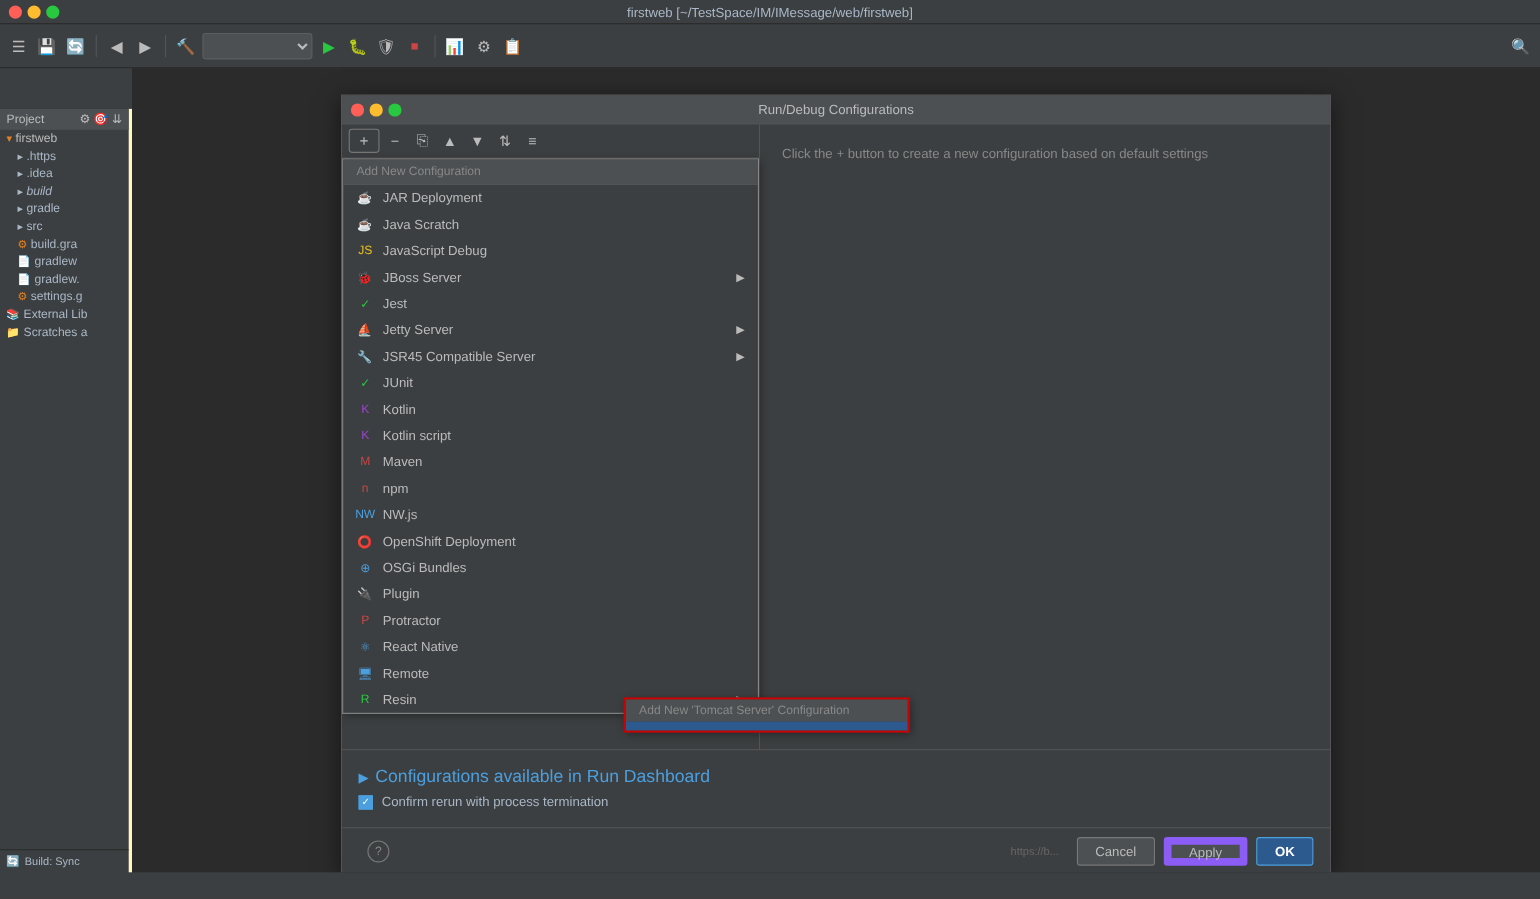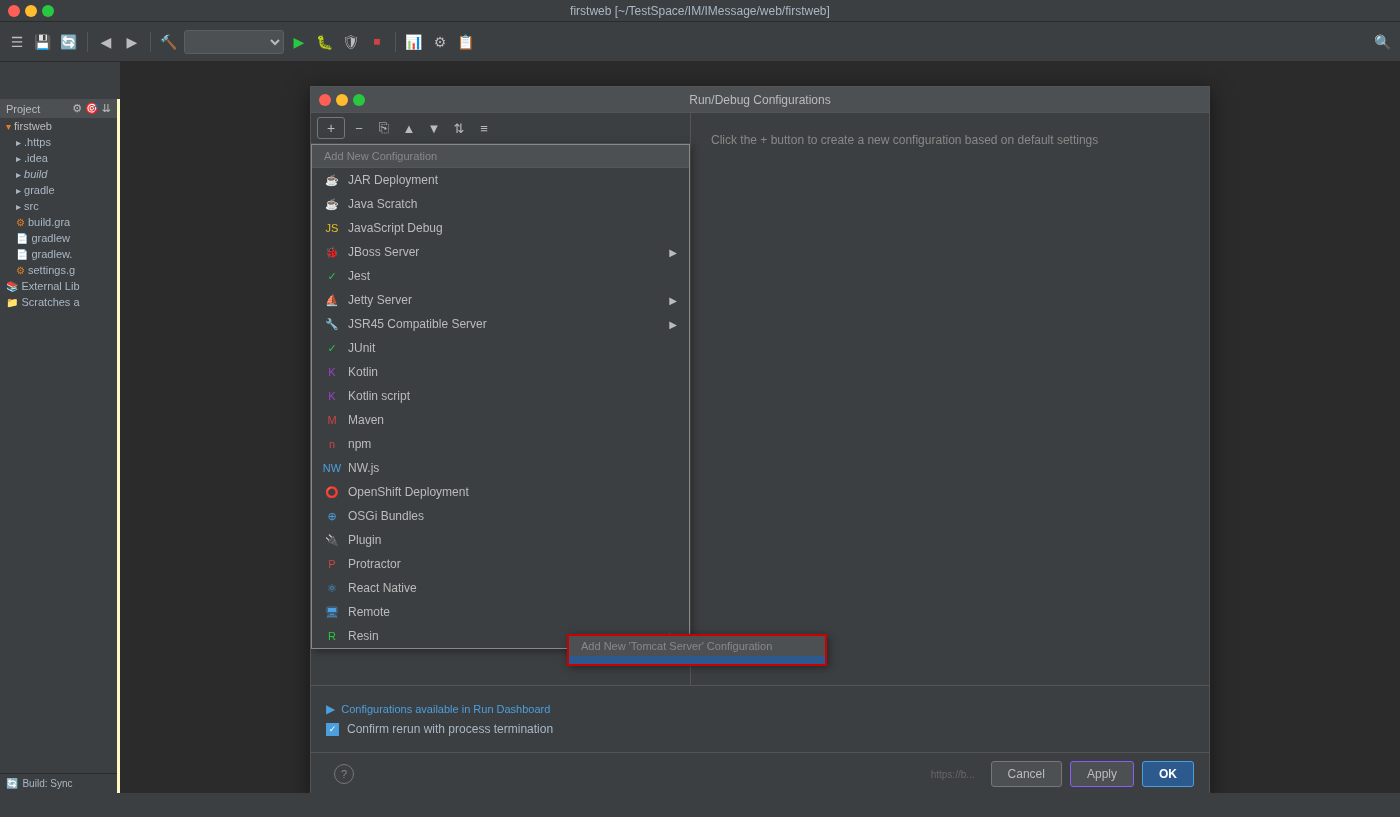--- a/index.html
+++ b/index.html
@@ -298,21 +298,21 @@
       cursor: pointer;
       border-radius: 3px;
     }
     .btn-cancel {
       background: #4c5052;
       border: 1px solid #777;
       color: #bbbbbb;
     }
     .btn-apply {
       background: #4c5052;
-      border: 1px solid #8b5cf6;
+      border: 7px solid #8b5cf6;
       color: #bbbbbb;
     }
     .btn-ok {
       background: #2d5a8e;
       border: 1px solid #4c9fde;
       color: #ffffff;
       font-weight: bold;
     }
 
     
@@ -595,21 +595,21 @@
           </div>
 
           <div class="modal-right">
             <span style="color:#888; font-size:12px;">Click the + button to create a new configuration based on default settings</span>
           </div>
         </div>
 
         <div class="modal-bottom">
           <div class="configurations-row">
             <span style="color:#4c9fde; font-size:12px; cursor:pointer;">▶</span>
-            <span style="color:#4c9fde; font-size:11px; cursor:pointer;">Configurations available in Run Dashboard</span>
+            <span style="color:#4c9fde; font-size:16px; cursor:pointer;">Configurations available in Run Dashboard</span>
           </div>
           <div class="bottom-row">
             <div class="checkbox">✓</div>
             <span>Confirm rerun with process termination</span>
           </div>
         </div>
 
         <div class="modal-footer">
           <div class="footer-left">
             <div class="help-icon">

